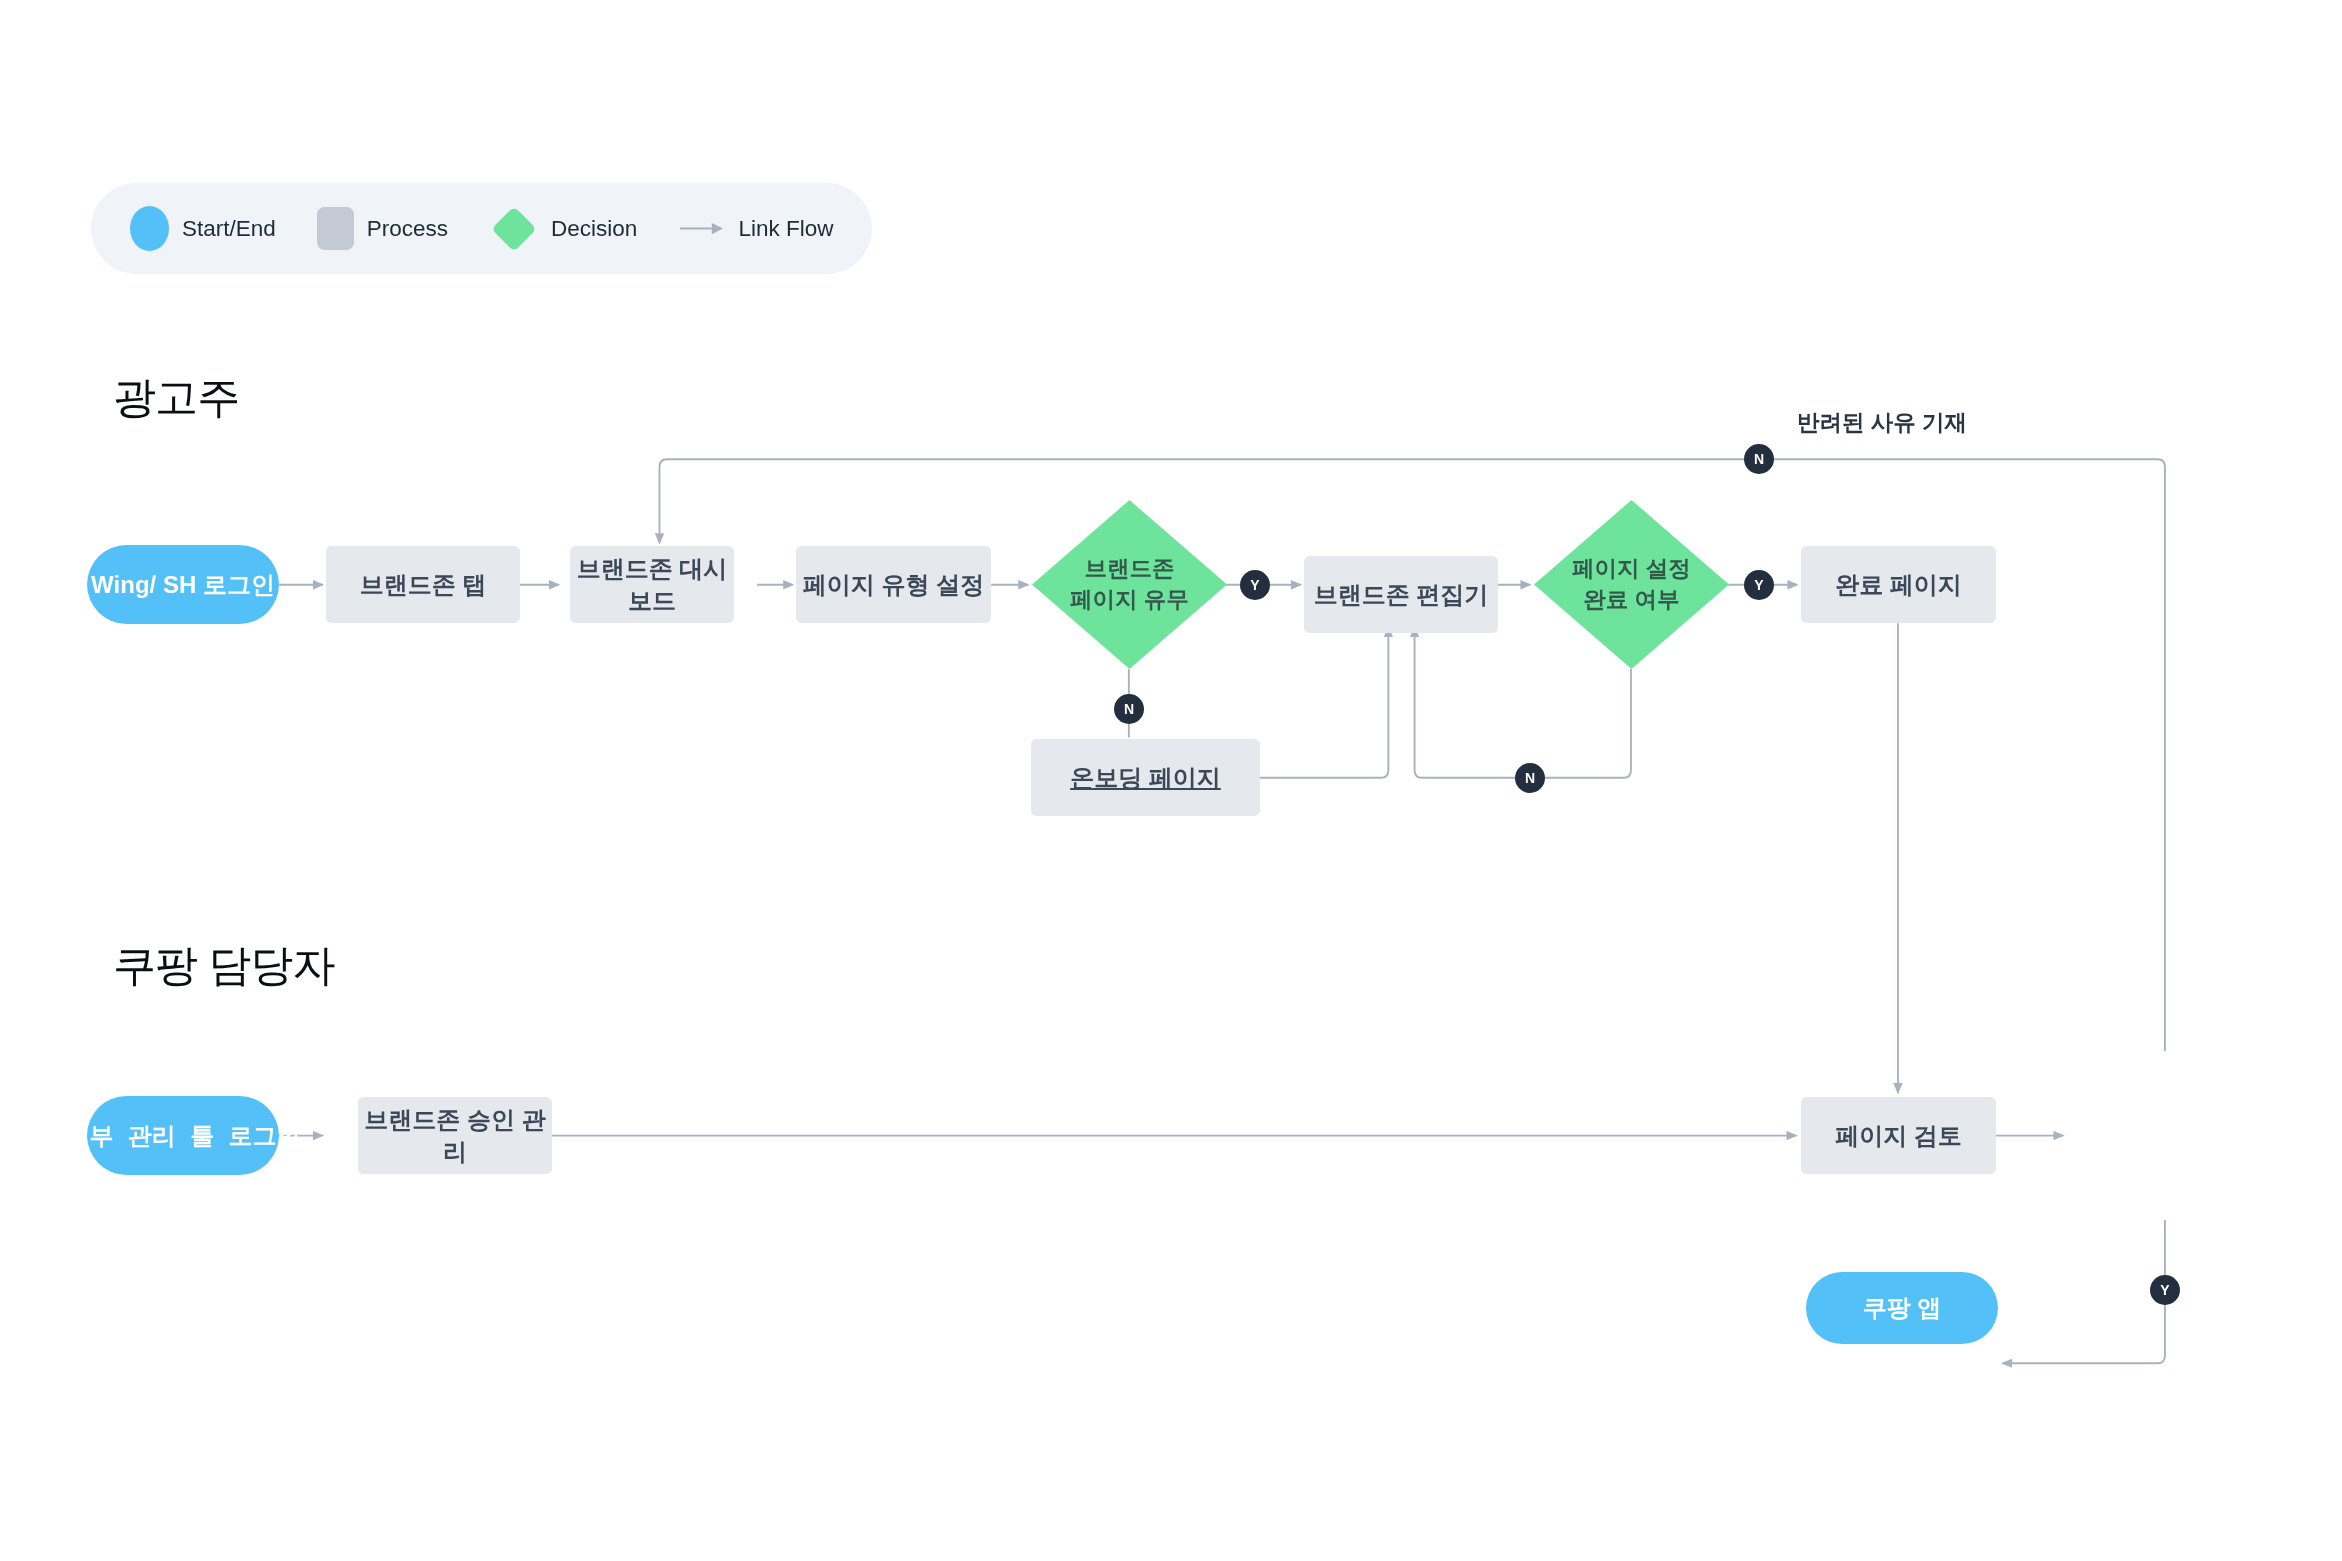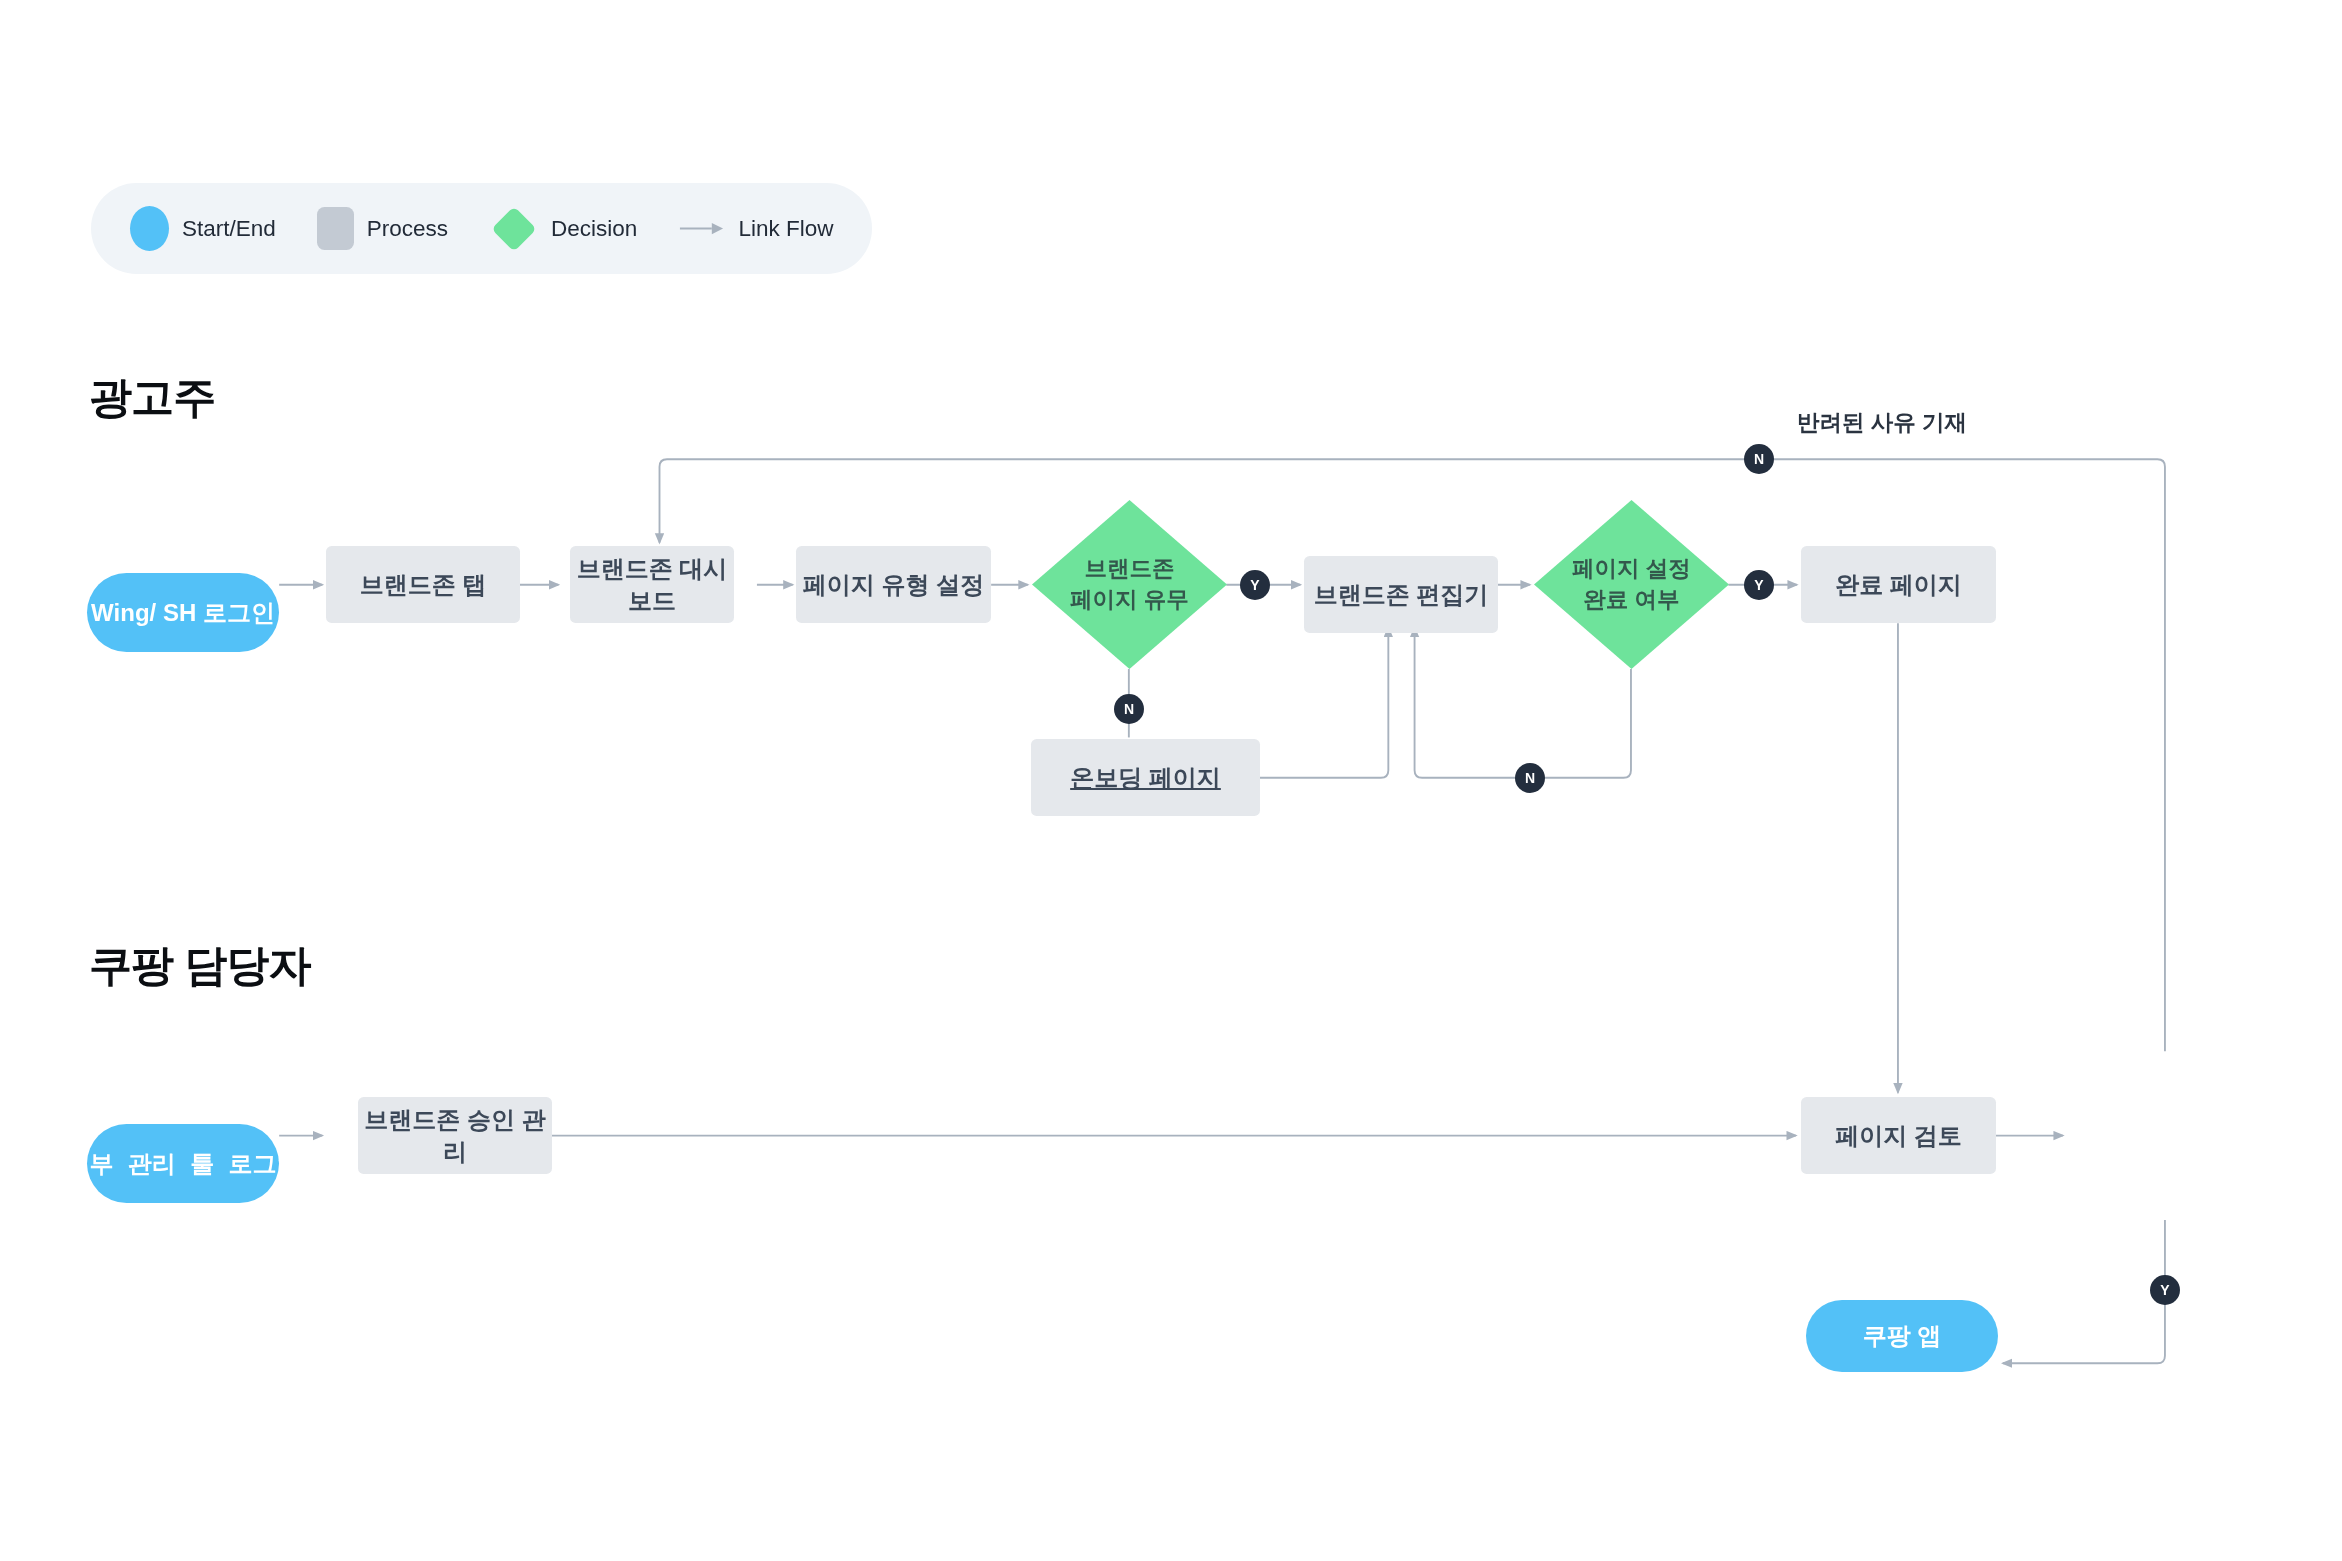--- a/index.html
+++ b/index.html
@@ -14,28 +14,28 @@
     padding:0 39px;gap:13px;box-sizing:border-box;
   }
   .legend .lbl{font-size:22.5px;color:#222B38;margin-right:28px;white-space:nowrap;}
   .lg-circle{width:39px;height:45px;border-radius:50%;background:#53C1F7;flex:none;}
   .lg-square{width:37px;height:43px;border-radius:7.5px;background:#C3CAD3;flex:none;}
   .lg-diamond-wrap{width:49px;height:49px;display:flex;align-items:center;justify-content:center;flex:none;}
   .lg-diamond{width:32px;height:32px;background:#6EE39B;border-radius:5.6px;transform:rotate(45deg);}
   .lg-arrow{flex:none;display:flex;align-items:center;}
   
   .lane-title{
-    position:absolute;font-size:43px;font-weight:700;color:#0B0E12;
-    letter-spacing:-0.9px;white-space:nowrap;
+    position:absolute;font-size:43px;font-weight:400;color:#0B0E12;
+    letter-spacing:-0.9px;white-space:nowrap;margin-left:24px;
   }
   
   .pill{
     position:absolute;background:#53C1F7;color:#ffffff;border-radius:43px;
     display:flex;align-items:center;justify-content:center;
-    font-weight:bold;font-size:24px;white-space:nowrap;margin-top:28px;
+    font-weight:bold;font-size:24px;white-space:nowrap;
   }
   .proc{
     position:absolute;background:#E5E8EC;color:#3C4858;border-radius:5.6px;
     display:flex;align-items:center;justify-content:center;
     font-weight:bold;font-size:24px;text-align:center;white-space:pre-line;
   }
   .diamond{position:absolute;display:flex;align-items:center;justify-content:center;}
   .diamond .shape{
     position:absolute;left:0;top:0;right:0;bottom:0;background:#6EE39B;
     clip-path:polygon(50% 0,100% 50%,50% 100%,0 50%);

